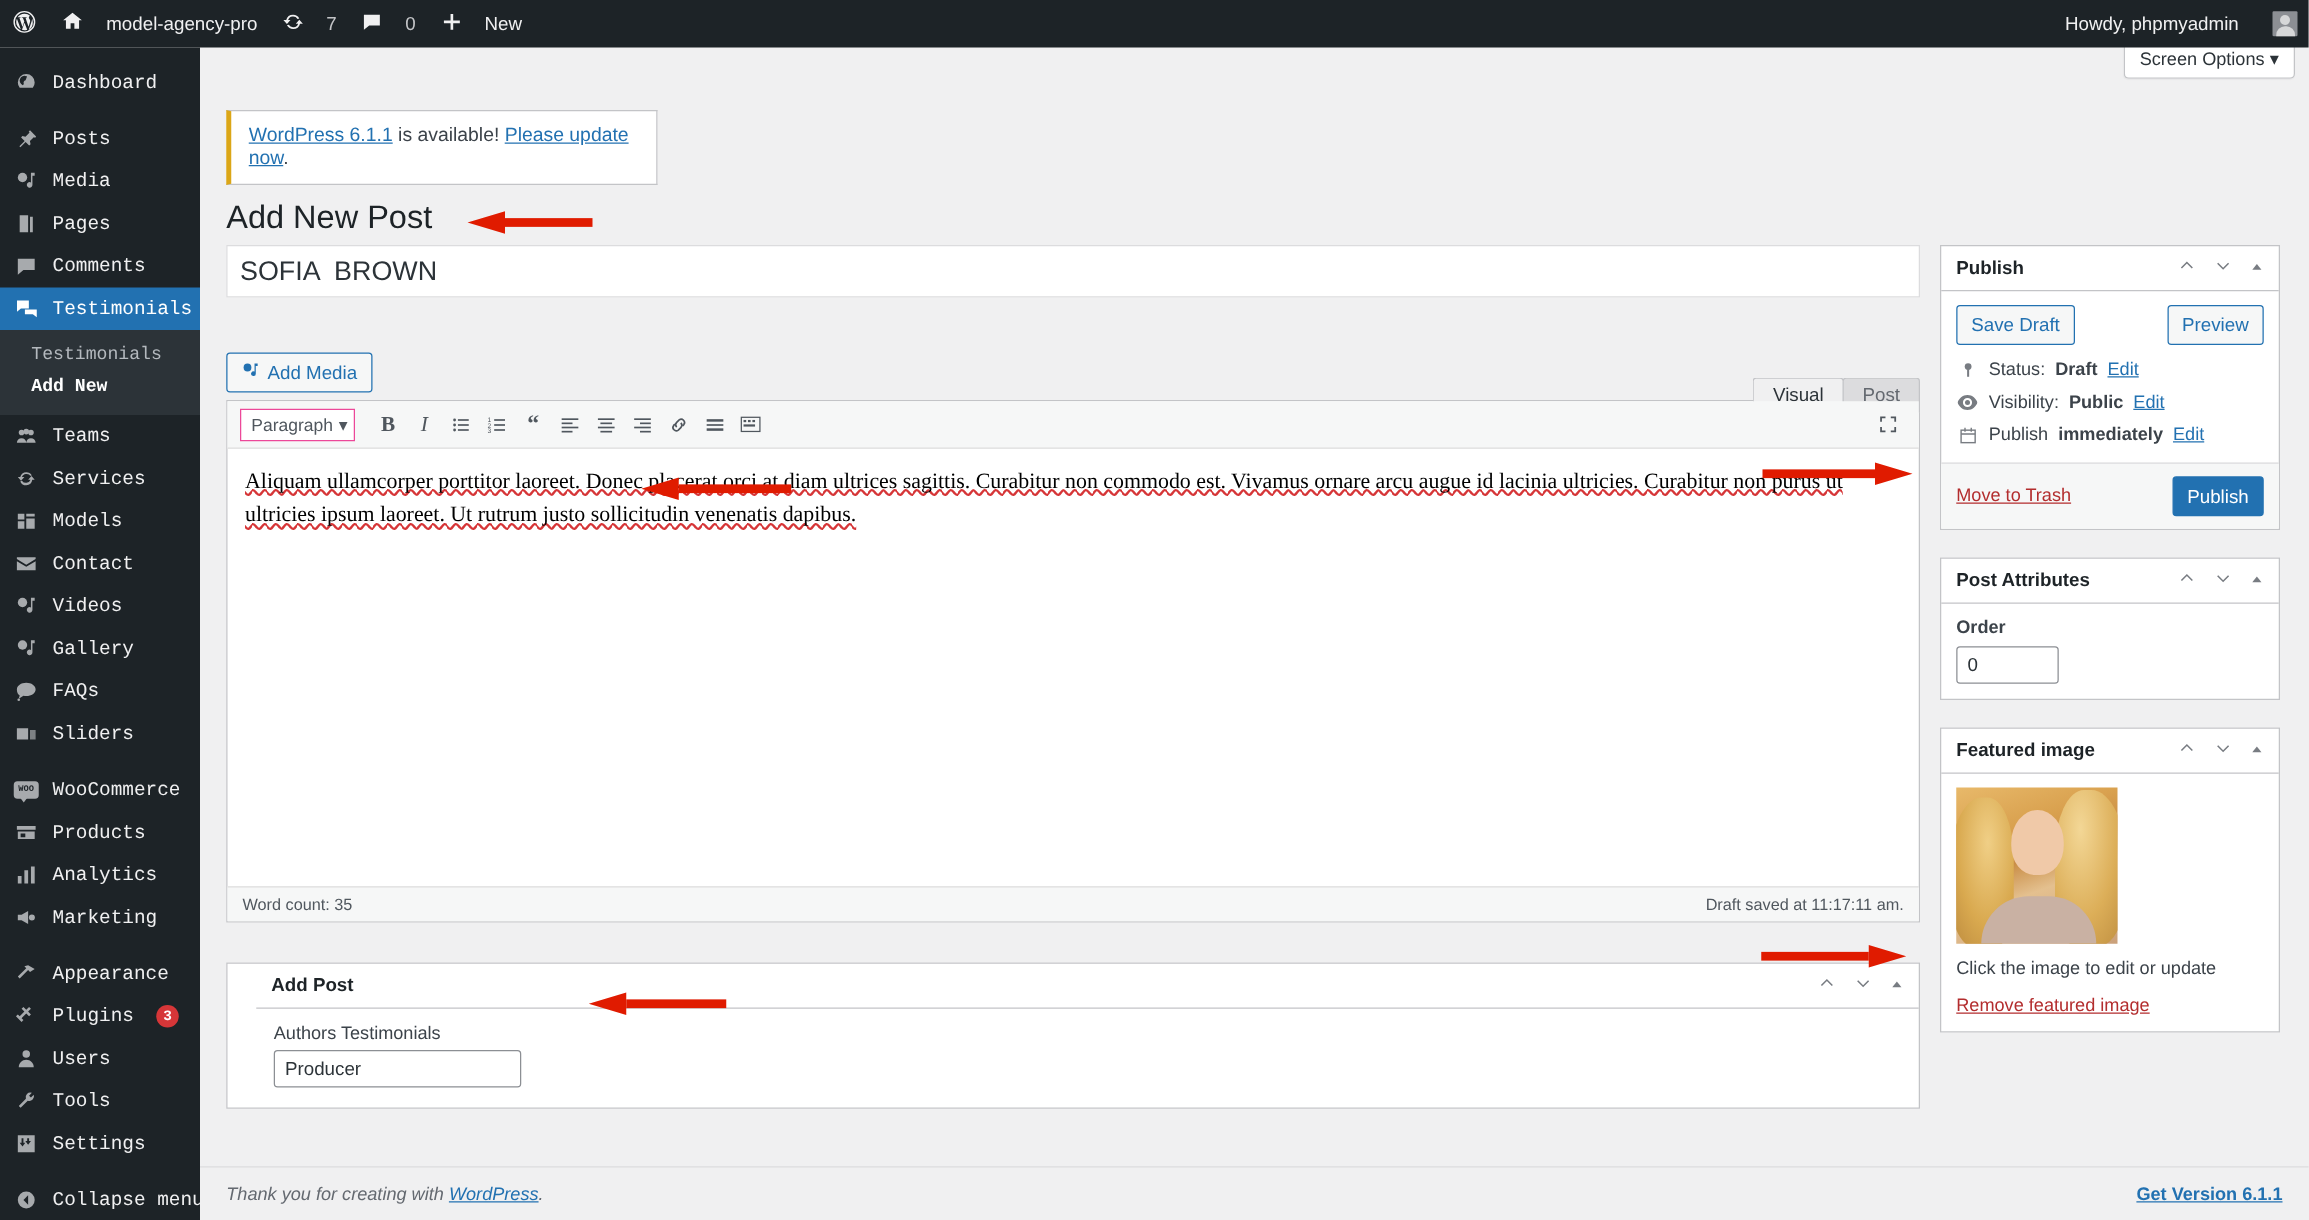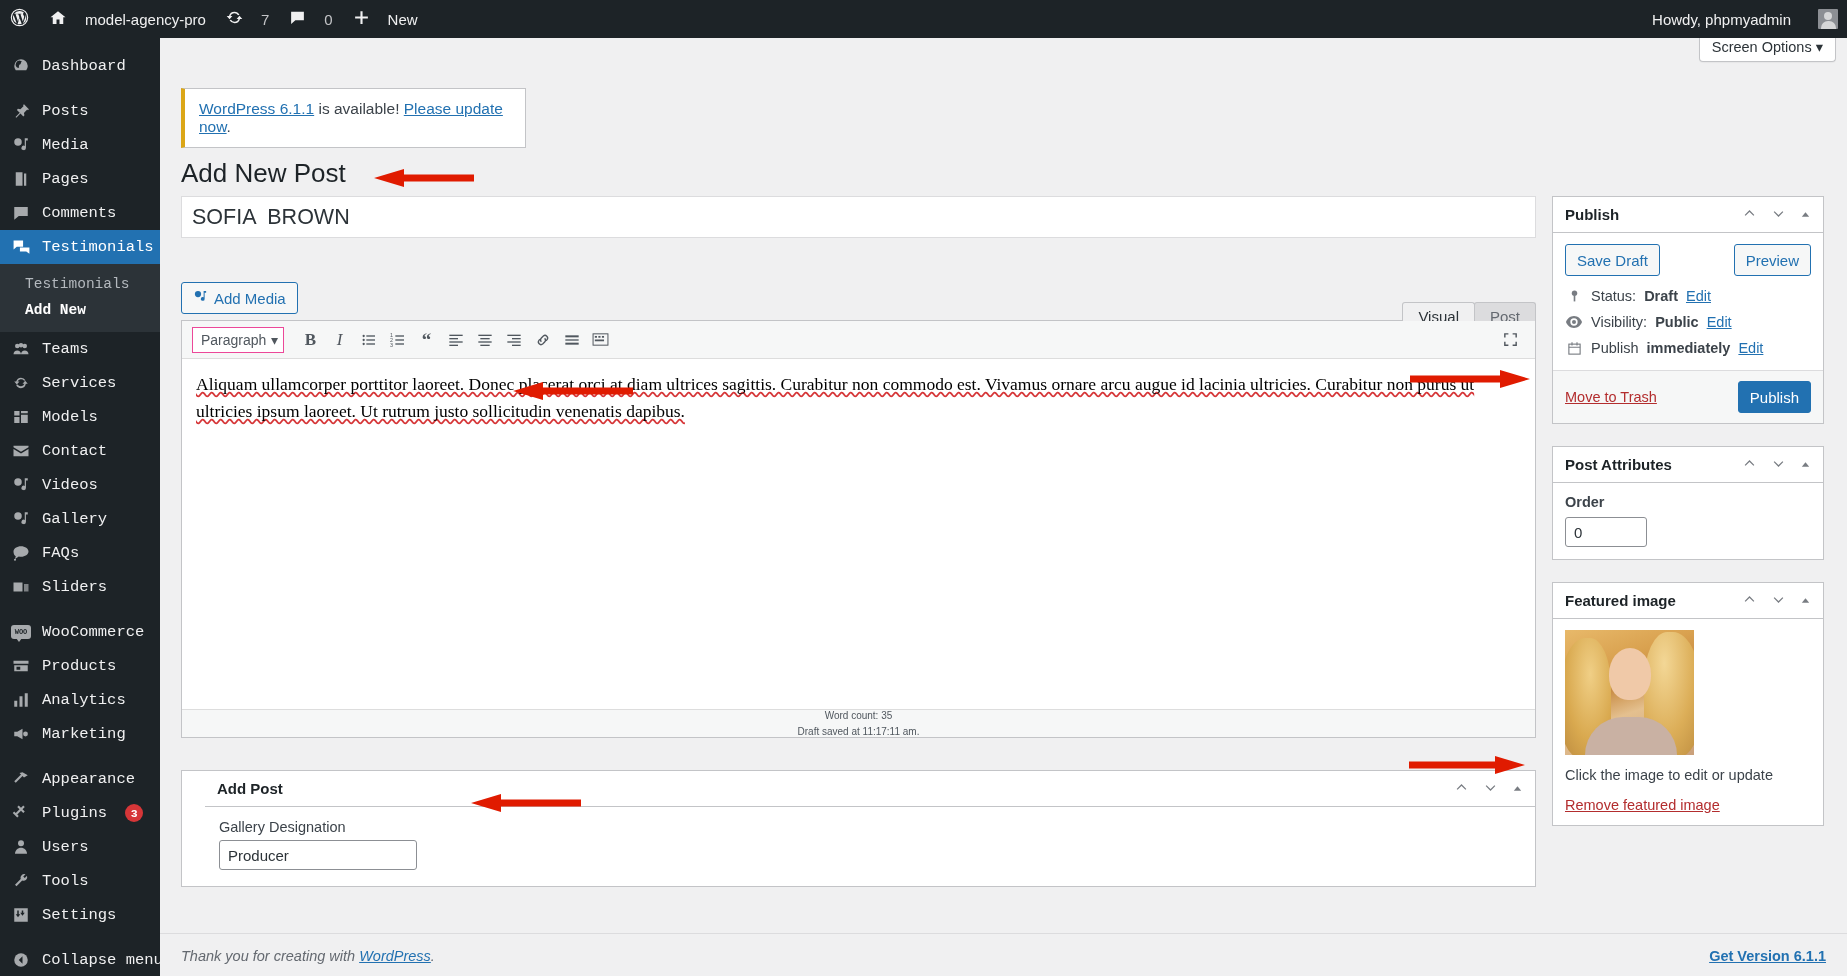--- a/index.html
+++ b/index.html
@@ -194,21 +194,21 @@
     font-family:"Liberation Serif", serif;
     font-size:17.5px; line-height:1.55; color:#000;
   }
   .spell { text-decoration: underline wavy #d63638; text-decoration-skip-ink:none; }
 
   #editor-status {
     display:flex; justify-content:space-between;
     height:28px; align-items:center;
     padding:0 12px;
     border-top:1px solid #ddd; background:#f6f7f7;
-    font-size:10px; color:#50575e;flex-direction:column;
+    font-size:13px; color:#50575e;
   }
 
   
   #addpost-box {
     margin-top:32px; background:#fff; border:1px solid #c3c4c7;padding-left:23px;
   }
   .mb-header {
     display:flex; align-items:center;
     height:36px; padding:0 12px;
     border-bottom:1px solid #c3c4c7;
@@ -734,21 +734,21 @@
               </svg>
           </span>
           <span>
             <svg width="11" height="11" viewBox="0 0 24 24" fill="currentColor">
                 <path d="M12 7l8 10H4z"></path>
               </svg>
           </span>
         </span>
       </div>
       <div class="mb-body">
-        <div class="field-label">Gallery Designation</div>
+        <div class="field-label">Authors Testimonials</div>
         <input class="text-input" style="width: 198px;" type="text" value="Producer">
       </div>
     </div>
   </div>
 
   <div id="side-col">
 
     <div class="postbox">
       <div class="pb-header">
         <span>Publish</span>

